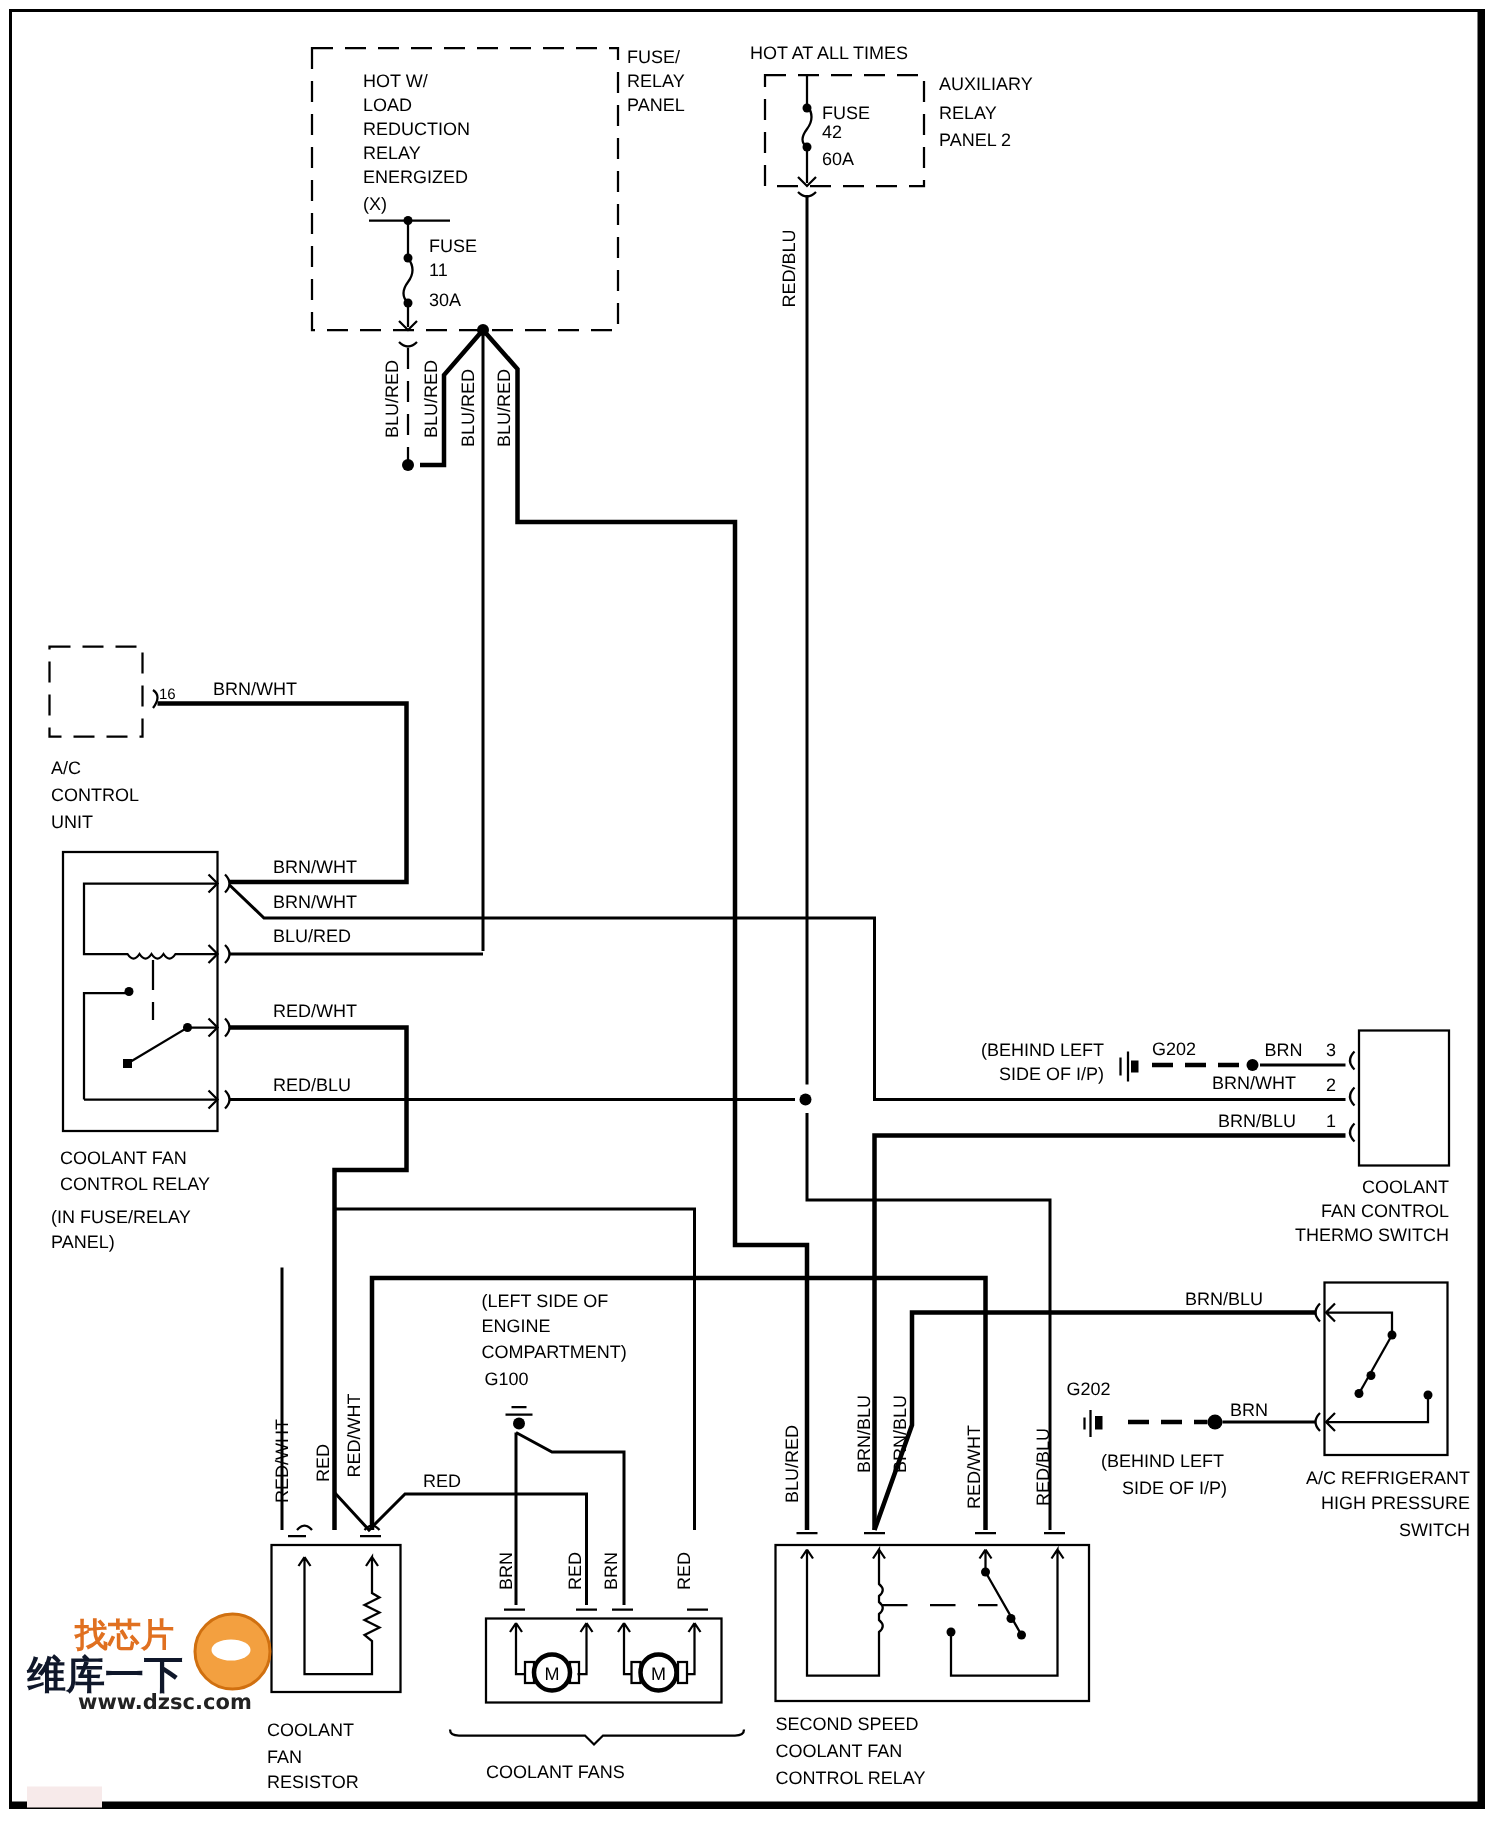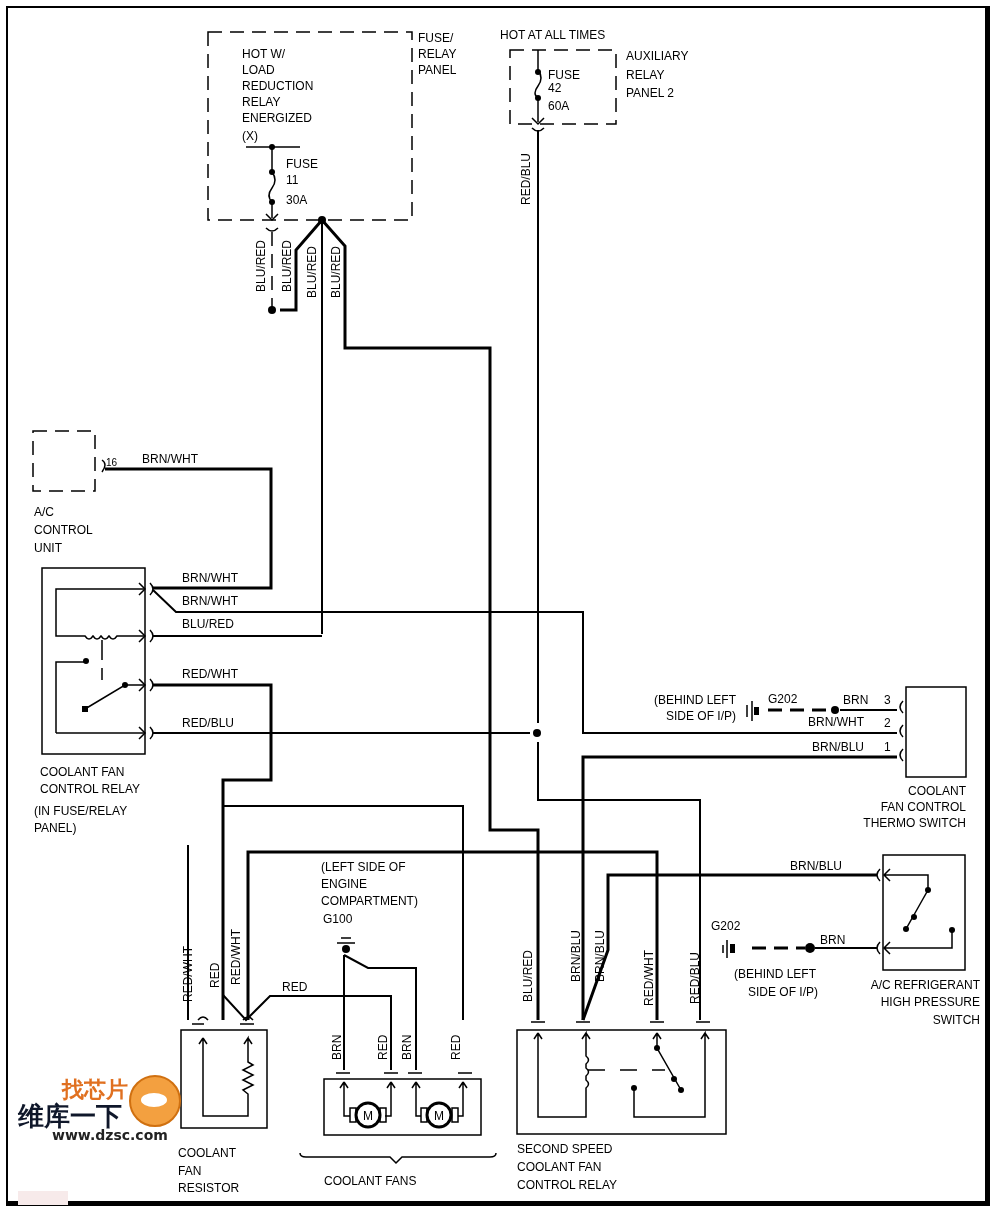--- a/index.html
+++ b/index.html
@@ -7,21 +7,21 @@
   #frame{position:absolute;left:6px;top:6px;width:984px;height:1200px;border-right:5px solid #000;border-bottom:5px solid #000;border-left:2px solid #000;border-top:2px solid #000;box-sizing:border-box;}
   svg#diagram{position:absolute;left:0;top:0;}
   svg text{font-family:"Liberation Sans",sans-serif;font-size:12px;fill:#000;}
   .w{stroke:#000;stroke-width:3;fill:none;}
   .t{stroke:#000;stroke-width:2;fill:none;}
   .n{stroke:#000;stroke-width:1.5;fill:none;}
   .d{stroke:#000;stroke-width:1.5;fill:none;stroke-dasharray:14,8;}
   .dw{stroke:#000;stroke-width:3;fill:none;stroke-dasharray:14,8;}
   .box{stroke:#000;stroke-width:1.5;fill:#fff;}
   .wm{position:absolute;left:14px;top:1075px;width:150px;height:80px;}
-  .wm .cn1{position:absolute;left:48px;top:0;font-size:22px;font-weight:bold;color:#e07020;font-family:Liberation Serif, serif;}
+  .wm .cn1{position:absolute;left:36px;top:0;font-size:22px;font-weight:bold;color:#e07020;font-family:Liberation Serif, serif;}
   .wm .cn2{position:absolute;left:4px;top:24px;font-size:26px;font-weight:bold;color:#0f172a;font-family:"DejaVu Sans",sans-serif;}
   .wm .url{position:absolute;left:38px;top:52px;font-size:14px;font-weight:bold;color:#222;font-family:"DejaVu Sans",sans-serif;}
   .wm .mascot{position:absolute;left:115px;top:0;width:48px;height:48px;border-radius:50%;background:#f3a040;border:2px solid #d07010;}
   .wm .mascot:after{content:"";position:absolute;left:10px;top:16px;width:26px;height:14px;border-radius:50%;background:#fff;}
   .pinkbar{position:absolute;left:18px;top:1191px;width:50px;height:14px;background:#f7eaea;}
 </style>
 </head>
 <body>
 
 <div id="frame"></div>

